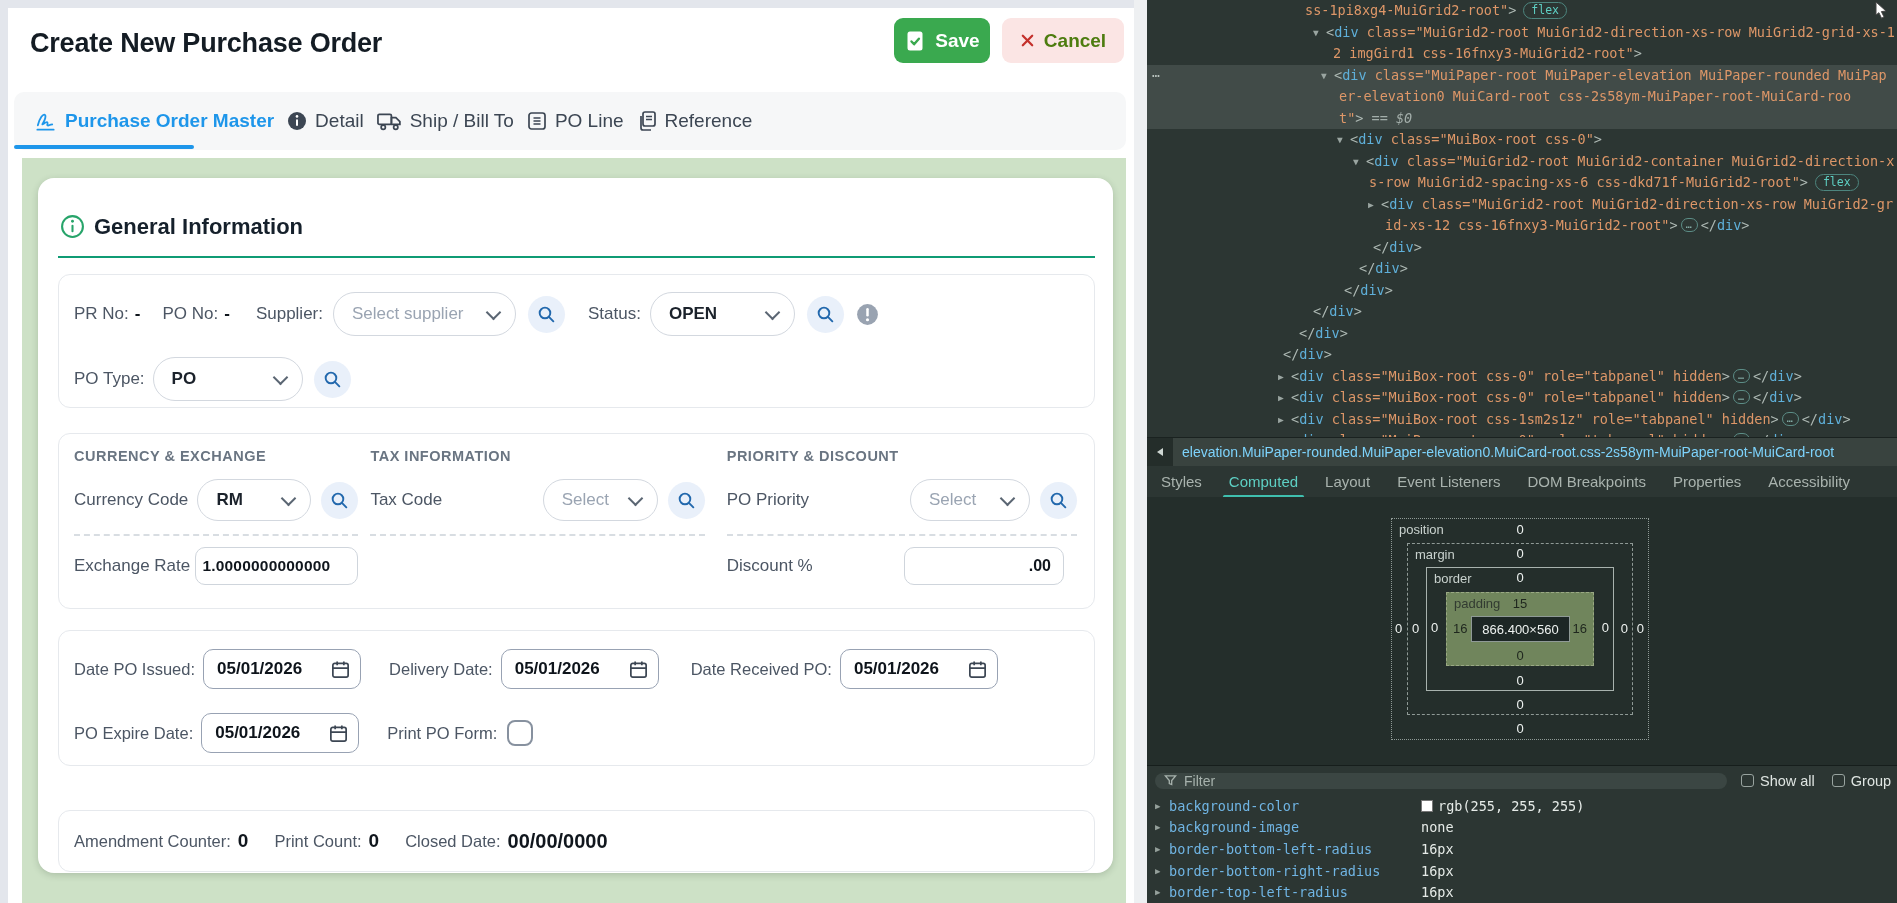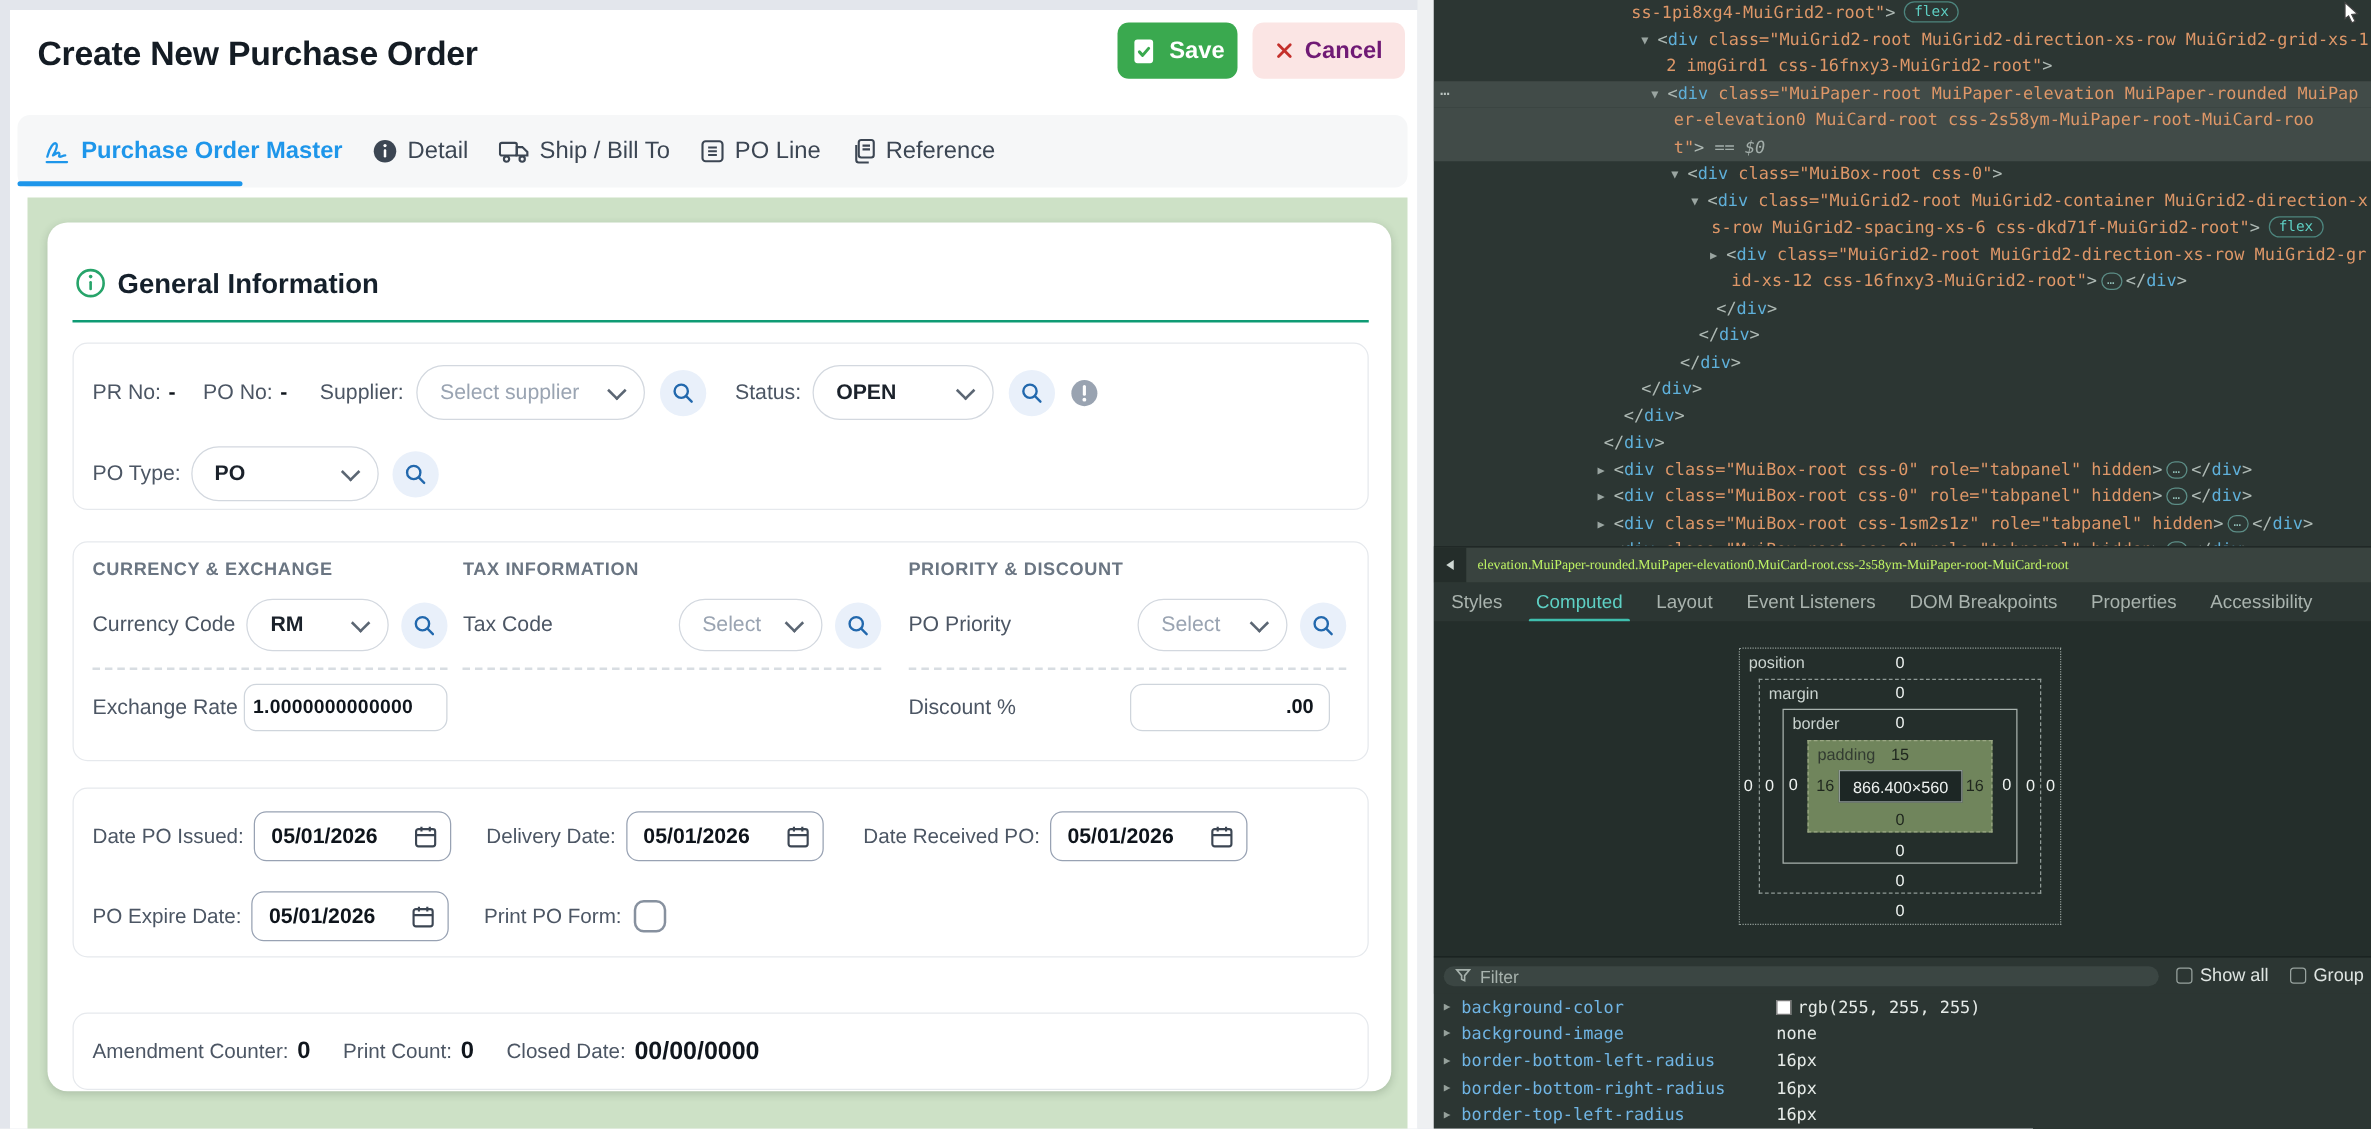--- a/index.html
+++ b/index.html
@@ -4,24 +4,24 @@
 <style>
   html,body{margin:0;padding:0;}
   body{position:relative;width:1897px;height:903px;overflow:hidden;background:#e3e6ec;
        font-family:"Liberation Sans",sans-serif;}
 
   
   .app{position:absolute;left:8px;top:8px;width:1126px;height:895px;background:#ffffff;}
   .app-title{position:absolute;left:22px;top:20px;font-size:27px;font-weight:700;color:#141c24;letter-spacing:-.2px;}
   .btn{position:absolute;top:10px;height:45px;border-radius:9px;display:flex;align-items:center;justify-content:center;gap:9px;font-size:19px;font-weight:700;cursor:pointer;}
   .btn-save{left:886px;width:96px;background:#3aa94f;color:#fff;}
-  .btn-cancel{left:994px;width:122px;background:#fbe5e4;color:#701a75;}
+  .btn-cancel{left:994px;width:122px;background:#fbe5e4;color:#4d7c0f;}
 
   .tabbar{position:absolute;left:6px;top:84px;width:1112px;height:58px;background:#f6f7f8;border-radius:10px;
-          display:flex;align-items:center;padding-left:20px;gap:24px;box-sizing:border-box;}
+          display:flex;align-items:center;padding-left:20px;gap:13px;box-sizing:border-box;}
   .tab{display:flex;align-items:center;gap:8px;font-size:19px;color:#3c4653;white-space:nowrap;cursor:pointer;}
   .tab.active{color:#1e96ea;font-weight:700;}
   .tab-underline{position:absolute;left:6px;top:137px;width:180px;height:4px;background:#1e96ea;border-radius:2px;}
 
   .green-band{position:absolute;left:14px;top:150px;width:1104px;height:745px;background:#cde1c6;}
   .card{position:absolute;left:30px;top:170px;width:1075px;height:695px;background:#fff;border-radius:16px;
         box-shadow:0 2px 7px rgba(40,60,40,.20);}
 
   .gi-icon{position:absolute;left:22px;top:36px;}
   .gi-title{position:absolute;left:56px;top:36px;font-size:22px;font-weight:700;color:#15202b;}
@@ -88,21 +88,21 @@
   .seg-ar{display:inline-block;width:13px;color:#9aa5a1;font-size:9.5px;vertical-align:1px;}
   .seg-badge{display:inline-block;margin-left:7px;padding:0 7px;border:1px solid #4d857e;border-radius:9px;color:#5ecfc3;
              font-size:11.5px;line-height:15px;vertical-align:1px;}
   .seg-more{display:inline-block;margin:0 3px;padding:0 4px;border:1px solid #5c8d86;border-radius:8px;color:#8fbcb5;
             font-size:10px;line-height:12px;vertical-align:2px;letter-spacing:1px;}
   .dots{position:absolute;left:5px;top:0;color:#b9c3bf;letter-spacing:1px;font-size:13px;}
 
   .crumbbar{position:absolute;left:0;top:437px;width:750px;height:29px;background:#39433f;border-top:1px solid #1a2220;
             display:flex;align-items:center;font-family:"Liberation Sans",sans-serif;box-sizing:border-box;}
   .crumb-back{width:26px;height:28px;background:#242d2a;display:flex;align-items:center;justify-content:center;flex:none;cursor:pointer;}
-  .crumb-text{margin-left:9px;font-size:11px;color:#bef264;white-space:nowrap;font-family:Liberation Serif, serif;}
+  .crumb-text{margin-left:9px;font-size:14px;color:#7dd3fc;white-space:nowrap;}
 
   .dtabs{position:absolute;left:0;top:466px;width:750px;height:31px;background:#2c3633;display:flex;gap:27px;
          padding-left:14px;align-items:center;font-family:"Liberation Sans",sans-serif;font-size:15px;color:#a9b3ae;box-sizing:border-box;}
   .dtab{white-space:nowrap;cursor:pointer;position:relative;}
   .dtab.active{color:#5ed0c4;}
   .dtab.active::after{content:"";position:absolute;left:-6px;right:-6px;bottom:-8px;height:3px;background:#3fbfae;border-radius:2px;}
 
   .bm-area{position:absolute;left:0;top:497px;width:750px;height:268px;background:#242e2b;font-family:"Liberation Sans",sans-serif;}
   .bm{position:absolute;box-sizing:border-box;}
   .bm-label{position:absolute;left:7px;top:3px;font-size:13px;color:#c9d2ce;}

